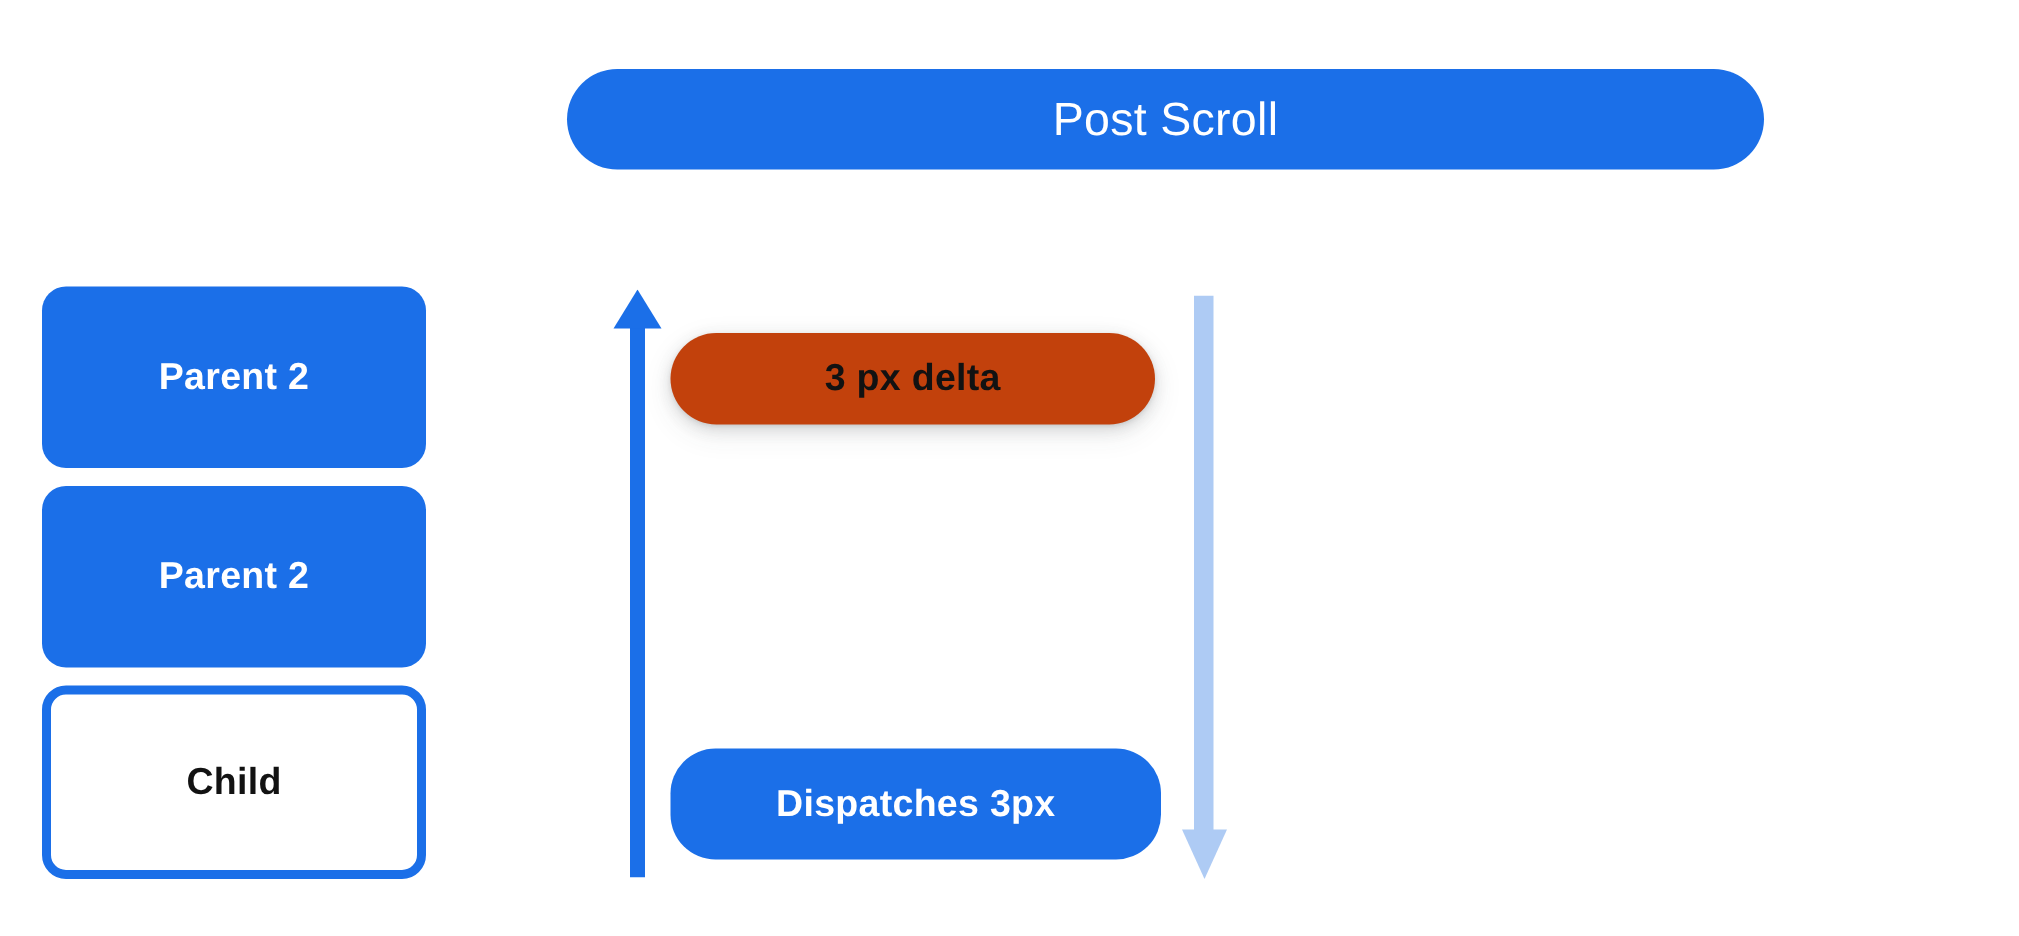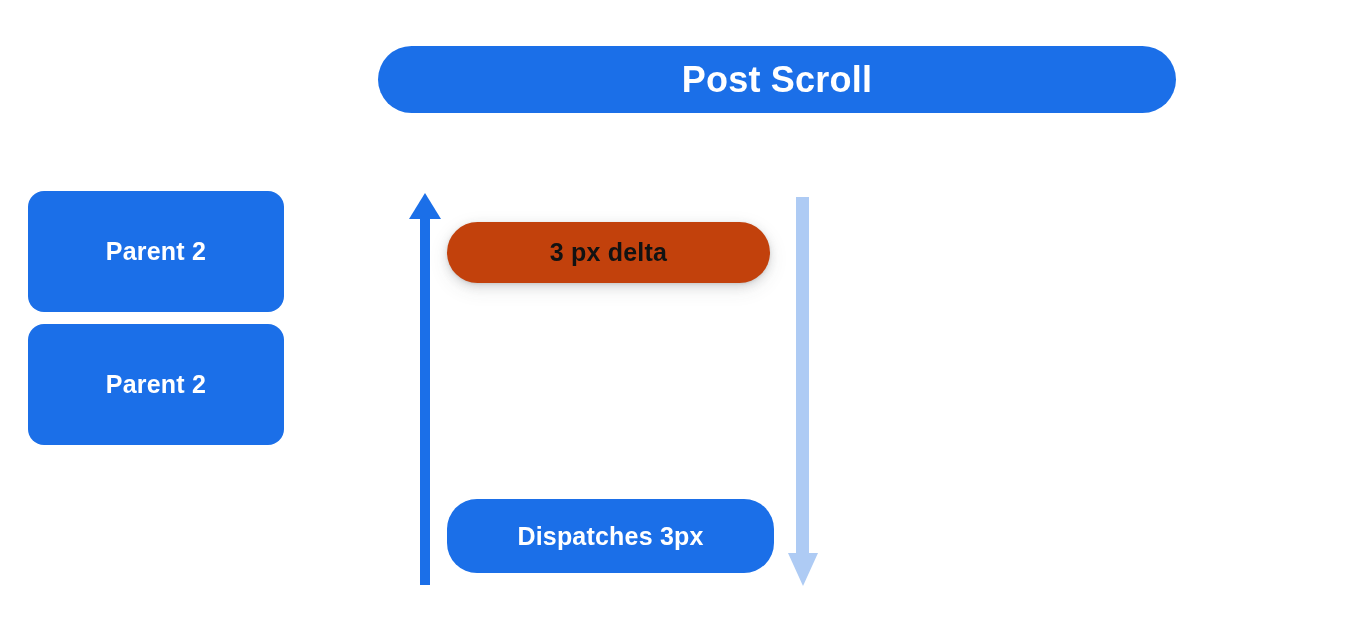--- a/index.html
+++ b/index.html
@@ -27,22 +27,22 @@
     width: 798px;
     height: 67px;
     background: #1B6FE8;
     border-radius: 34px;
     display: flex;
     align-items: center;
     justify-content: center;
   }
   .header-banner .label {
     color: #ffffff;
-    font-size: 36px;
-    font-weight: bold;
+    font-size: 31px;
+    font-weight: normal;
     letter-spacing: 0.2px;
   }
 
   
   .node-stack {
     position: absolute;
     left: 28px;
     top: 191px;
     width: 256px;
   }
@@ -137,20 +137,23 @@
   <div class="node-stack">
 
     <div class="node-box filled">
       <span class="label">Parent 2</span>
     </div>
 
     <div class="node-box filled">
       <span class="label">Parent 2</span>
     </div>
 
+    <div class="node-box outlined">
+      <span class="label">Child</span>
+    </div>
 
   </div>
 
   <div class="arrow" style="left:408px; top:193px;">
     <svg width="34" height="392" viewBox="0 0 34 392" xmlns="http://www.w3.org/2000/svg">
       <rect x="12" y="22" width="10" height="370" fill="#1B6FE8"></rect>
       <polygon points="17,0 33,26 1,26" fill="#1B6FE8"></polygon>
     </svg>
   </div>
 

